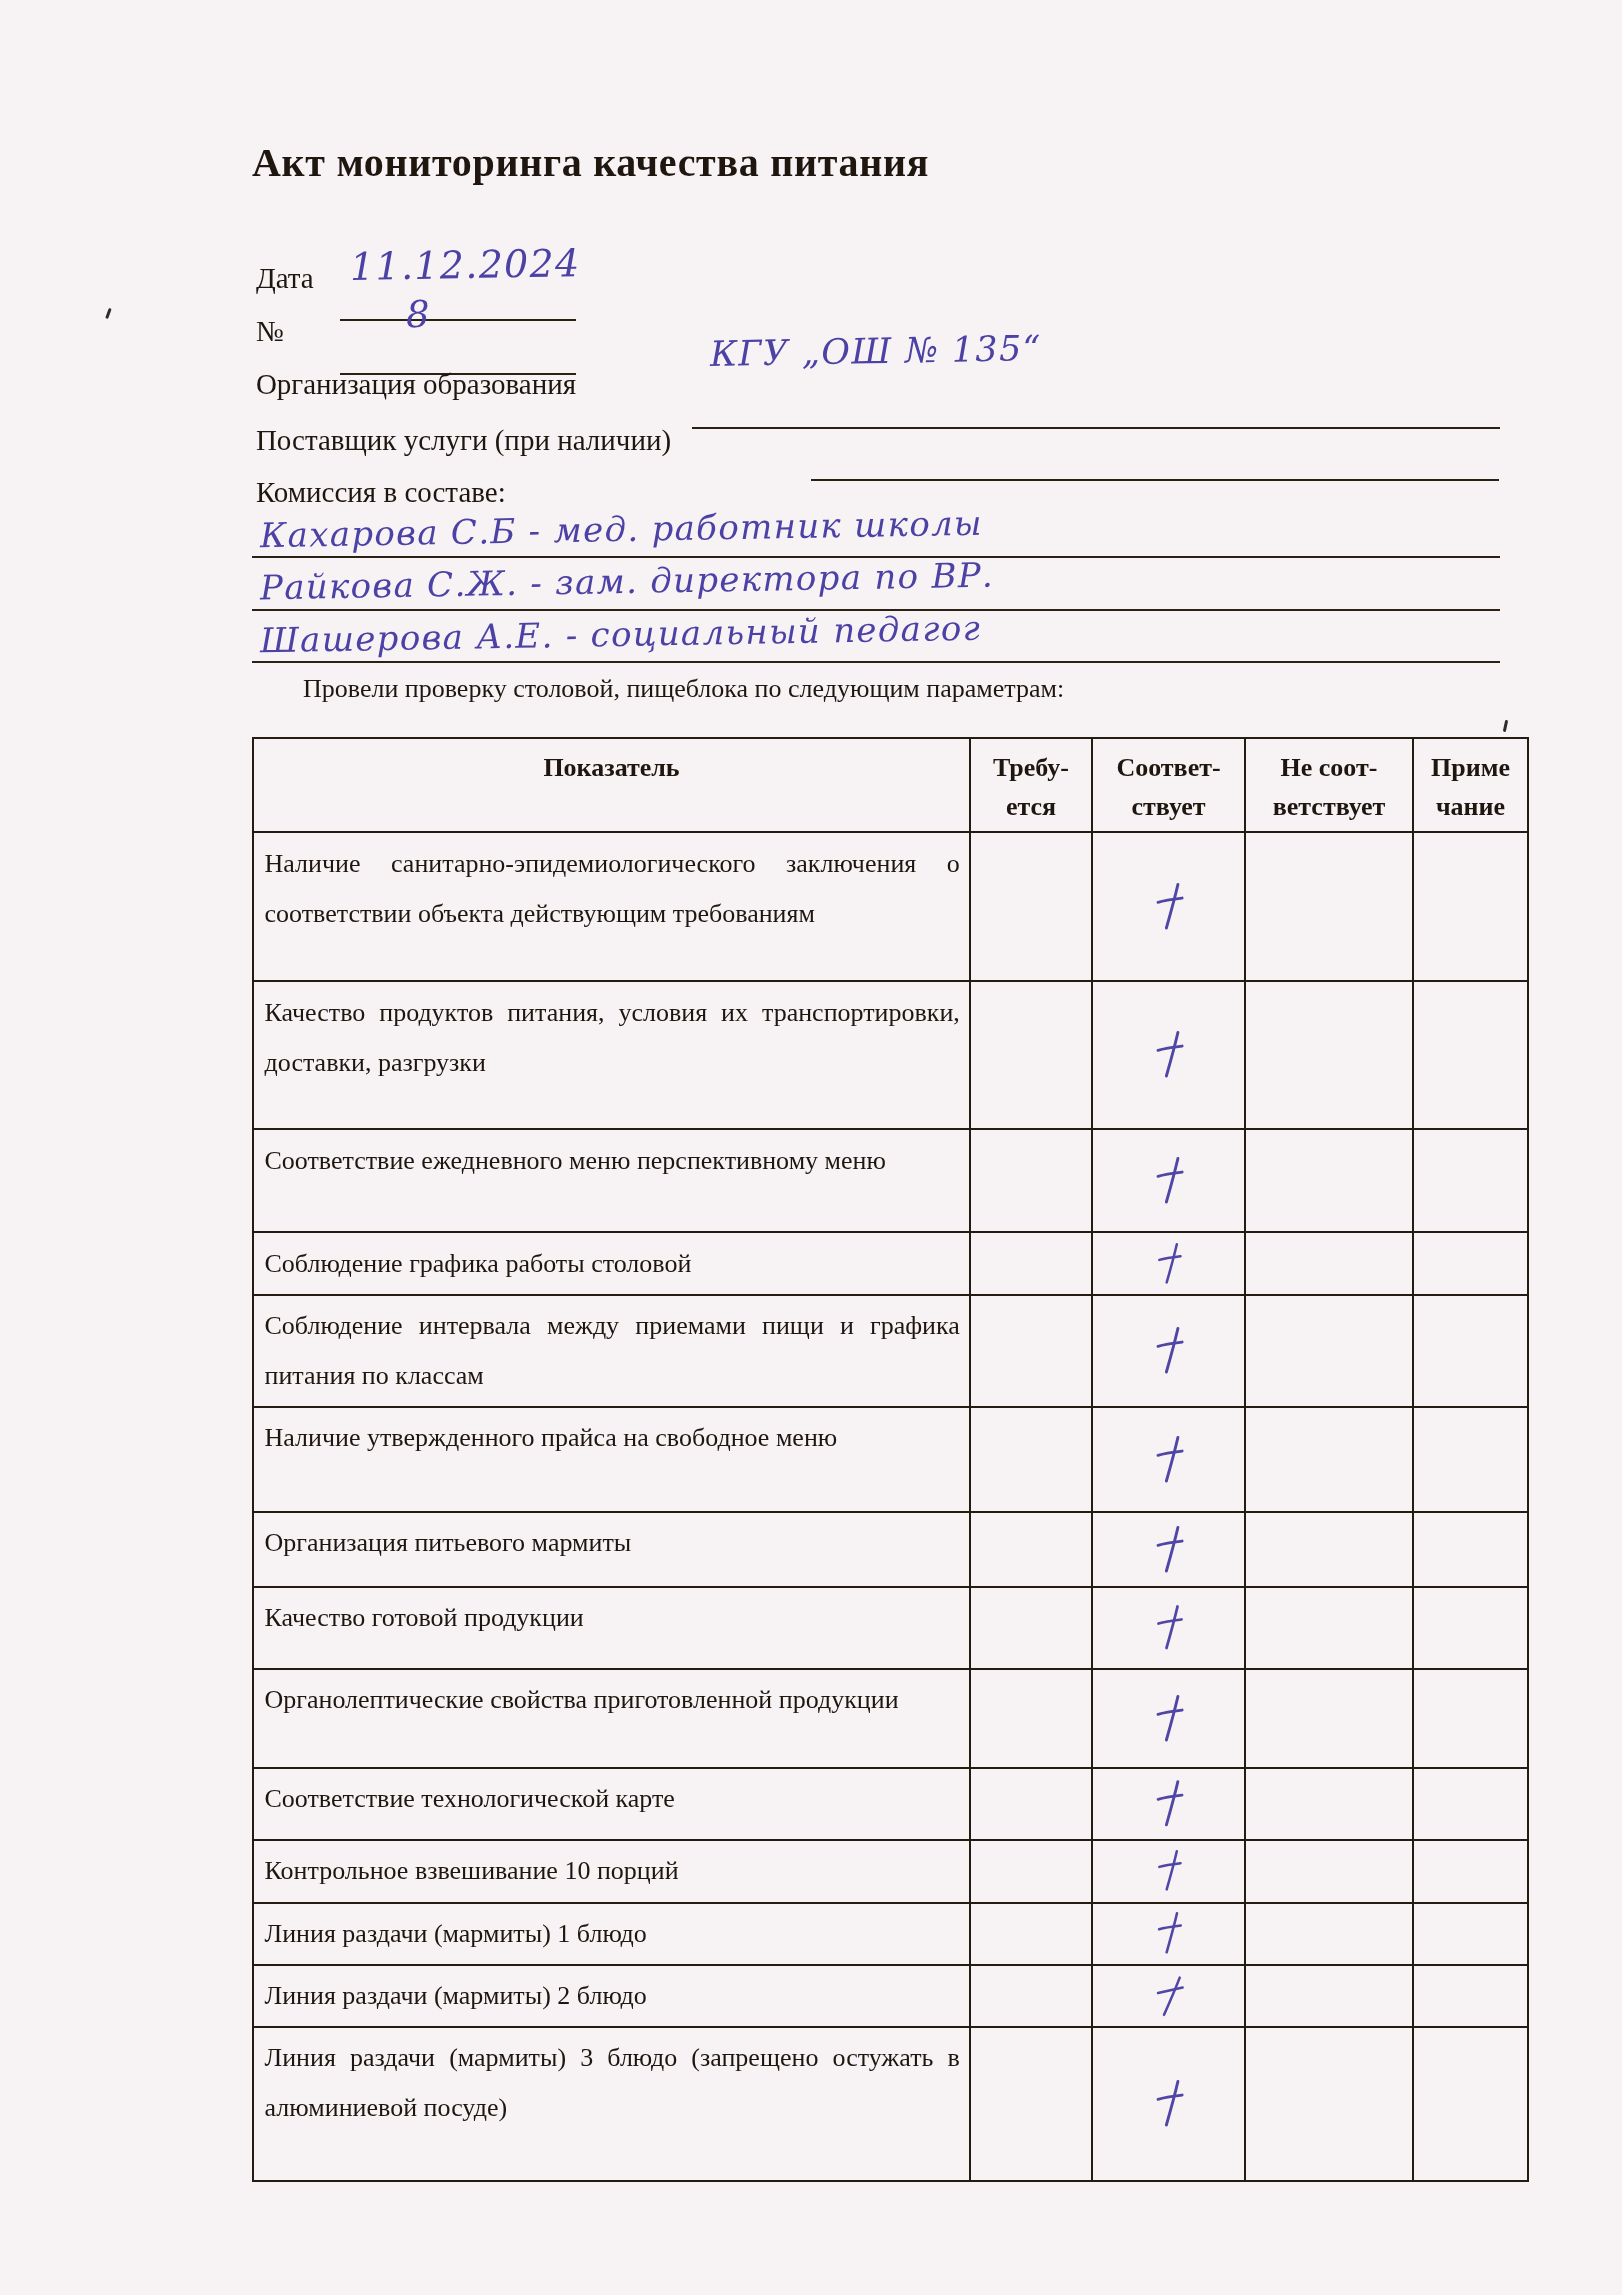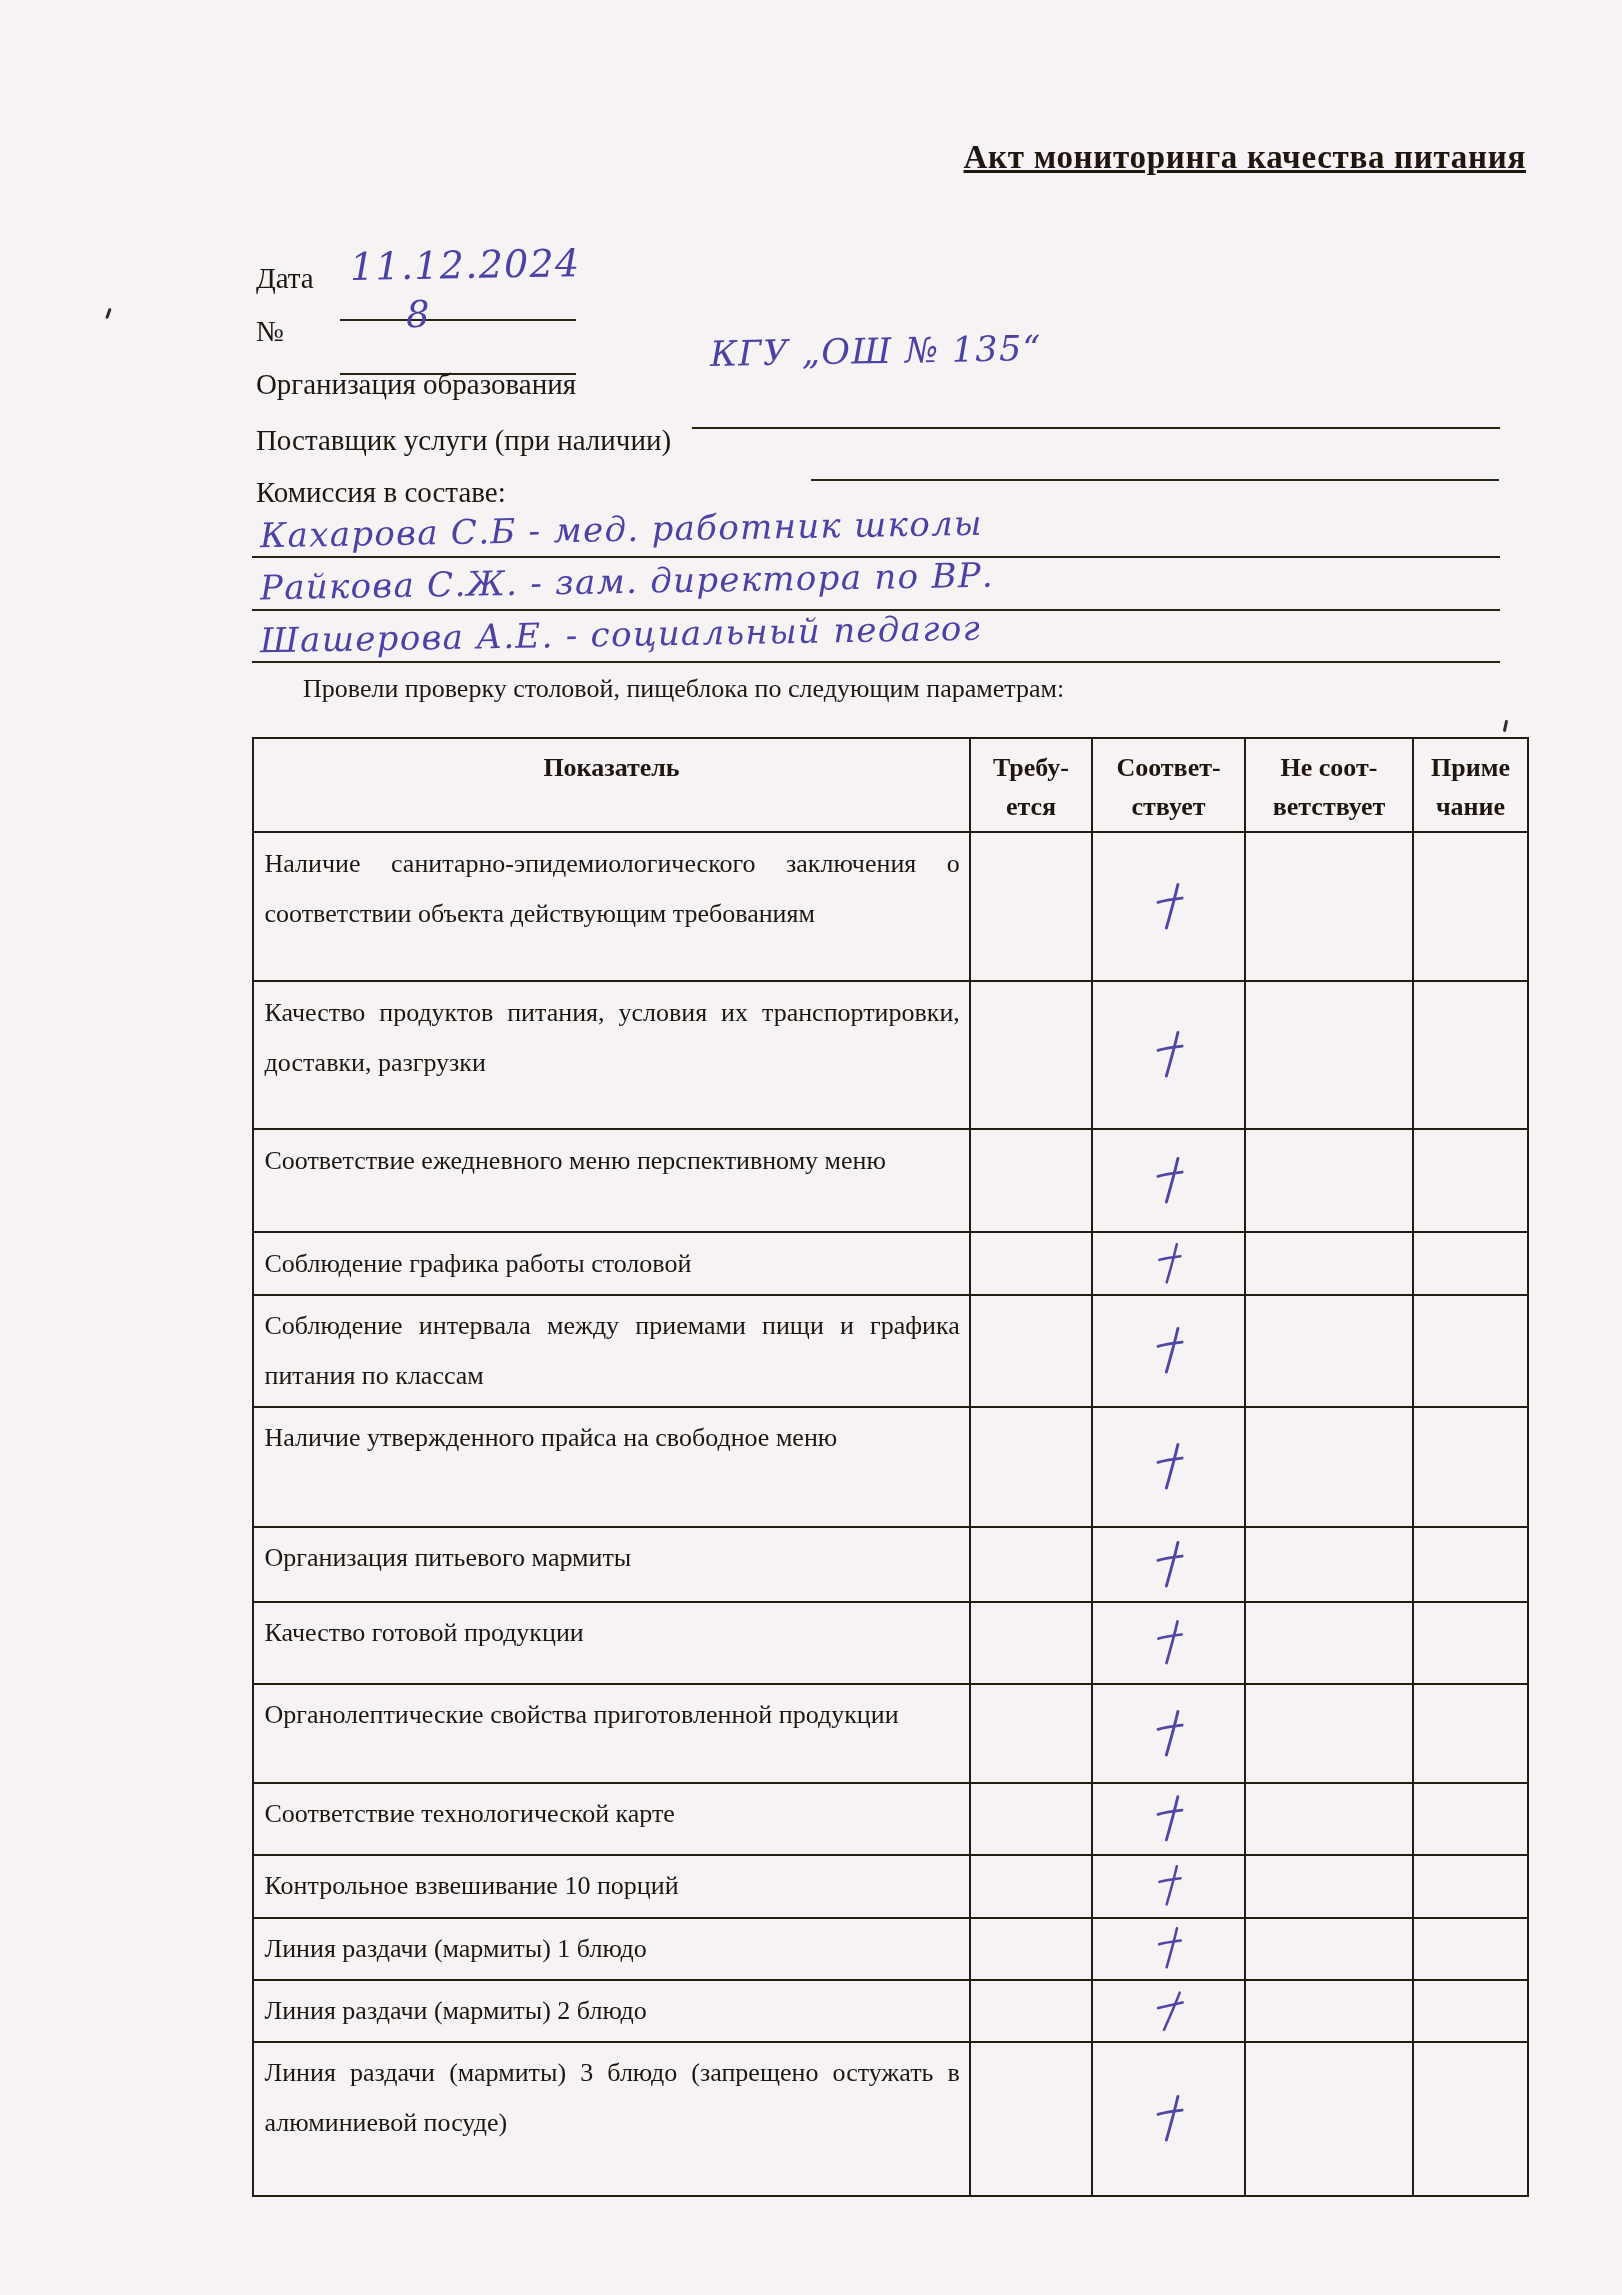--- a/index.html
+++ b/index.html
@@ -7,21 +7,21 @@
     position:relative;
     width:1623px;height:2295px;
     background:#f7f3f5;
     font-family:"Liberation Serif", serif;
     color:#1e160f;
     overflow:hidden;
   }
   .content{position:absolute;left:252px;top:0;width:1274px;}
   .doc-title{
     position:absolute;left:0;top:139px;width:100%;
-    text-align:right;font-size:33px;font-weight:bold;letter-spacing:0.7px;text-decoration:underline;
+    text-align:left;font-size:40px;font-weight:bold;letter-spacing:0.7px;
   }
   .lbl{position:absolute;font-size:29px;white-space:nowrap;}
   .hand{
     position:absolute;
     font-family:"DejaVu Serif", serif;font-style:italic;
     color:#4c42a6;white-space:nowrap;letter-spacing:1.3px;
     transform:rotate(-1deg);
   }
   .hw-date{left:98px;top:243px;font-size:38px;}
   .hw-number{left:154px;top:293px;font-size:37px;}
@@ -172,21 +172,21 @@
       <tr style="height:105px">
         <td class="c-label">Соблюдение интервала между приемами пищи и графика питания по классам</td>
         <td class="c-mark"></td>
         <td class="c-mark"><svg class="tick" viewBox="0 0 80 100">
                 <path d="M57 7 C51 33 43 62 35 90"></path>
                 <path d="M19 41 C33 37 49 35 65 33"></path>
               </svg></td>
         <td class="c-mark"></td>
         <td class="c-note"></td>
       </tr>
-      <tr style="height:120px">
+      <tr style="height:105px">
         <td class="c-label">Наличие утвержденного прайса на свободное меню</td>
         <td class="c-mark"></td>
         <td class="c-mark"><svg class="tick" viewBox="0 0 80 100">
                 <path d="M57 7 C51 33 43 62 35 90"></path>
                 <path d="M19 41 C33 37 49 35 65 33"></path>
               </svg></td>
         <td class="c-mark"></td>
         <td class="c-note"></td>
       </tr>
       <tr style="height:75px">

